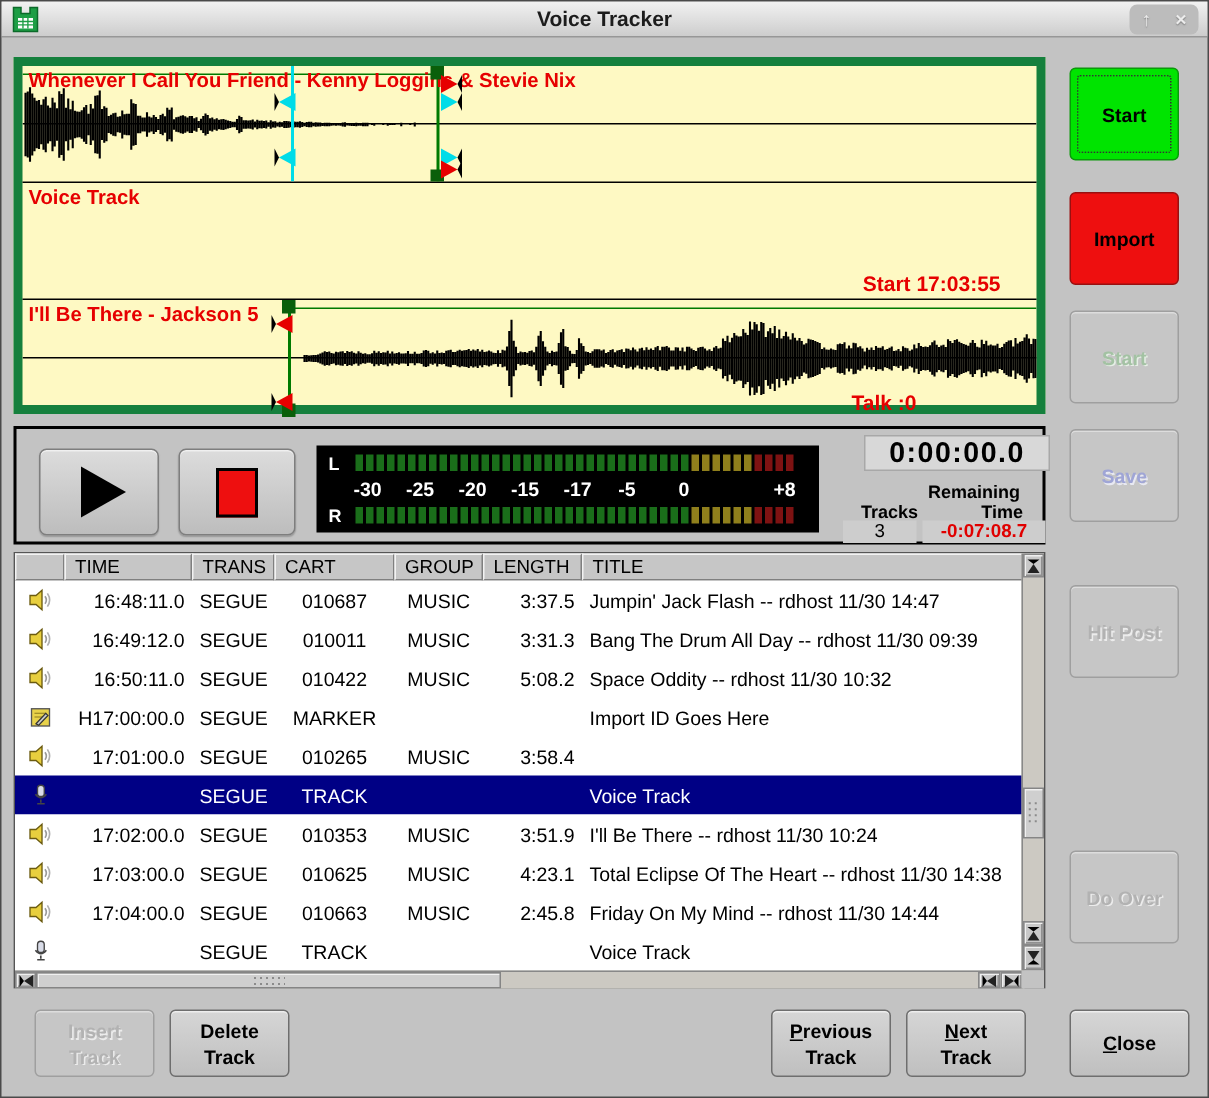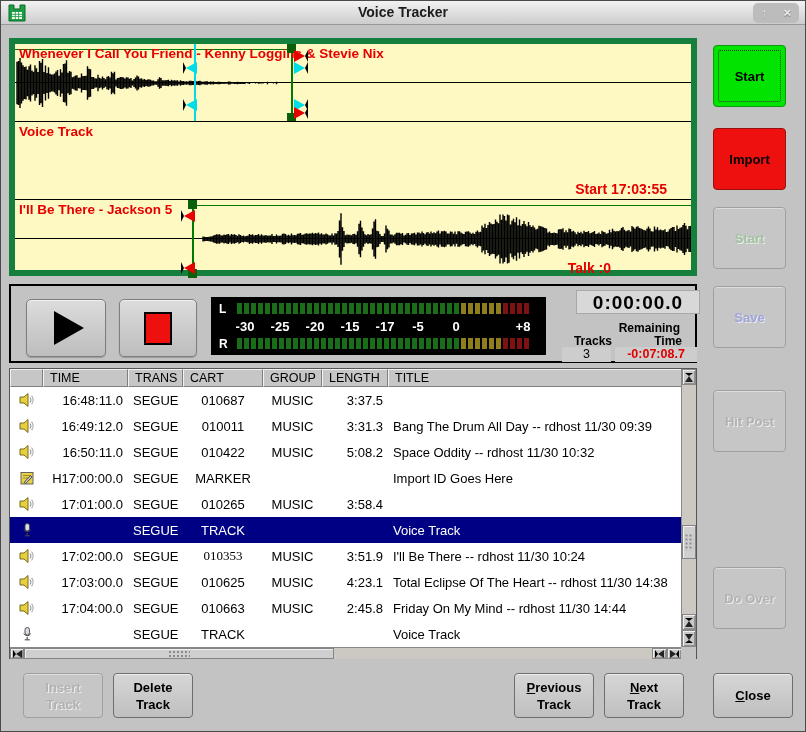--- a/index.html
+++ b/index.html
@@ -308,20 +308,21 @@
               <polygon points="1,5 5,5 9,1.5 9,14.5 5,11 1,11" fill="#e8cf3e" stroke="#6b5b10" stroke-width="0.9"></polygon>
               <path d="M11 5.5 q1.8 2.5 0 5" stroke="#9a9a9a" fill="none" stroke-width="1.1"></path>
               <path d="M12.6 3.6 q3 4.4 0 8.8" stroke="#b0b0b0" fill="none" stroke-width="1.1"></path>
             </svg>
           </div>
           <div class="td ar" style="width: 85px;">16:48:11.0</div>
           <div class="td al" style="width: 55px;">SEGUE</div>
           <div class="td ac" style="width: 80px;">010687</div>
           <div class="td ac" style="width: 59px;">MUSIC</div>
           <div class="td ar" style="width: 66px;">3:37.5</div>
+          <div class="td al" style="width: 295px;">Jumpin' Jack Flash -- rdhost 11/30 14:47</div>
         </div>
         <div class="tr">
           <div class="td ac" style="width: 33px;">
             <svg class="rowicon" viewBox="0 0 16 16">
               <polygon points="1,5 5,5 9,1.5 9,14.5 5,11 1,11" fill="#e8cf3e" stroke="#6b5b10" stroke-width="0.9"></polygon>
               <path d="M11 5.5 q1.8 2.5 0 5" stroke="#9a9a9a" fill="none" stroke-width="1.1"></path>
               <path d="M12.6 3.6 q3 4.4 0 8.8" stroke="#b0b0b0" fill="none" stroke-width="1.1"></path>
             </svg>
           </div>
           <div class="td ar" style="width: 85px;">16:49:12.0</div>
@@ -395,21 +396,21 @@
         <div class="tr">
           <div class="td ac" style="width: 33px;">
             <svg class="rowicon" viewBox="0 0 16 16">
               <polygon points="1,5 5,5 9,1.5 9,14.5 5,11 1,11" fill="#e8cf3e" stroke="#6b5b10" stroke-width="0.9"></polygon>
               <path d="M11 5.5 q1.8 2.5 0 5" stroke="#9a9a9a" fill="none" stroke-width="1.1"></path>
               <path d="M12.6 3.6 q3 4.4 0 8.8" stroke="#b0b0b0" fill="none" stroke-width="1.1"></path>
             </svg>
           </div>
           <div class="td ar" style="width: 85px;">17:02:00.0</div>
           <div class="td al" style="width: 55px;">SEGUE</div>
-          <div class="td ac" style="width: 80px; font-family: Liberation Serif, serif;">010353</div>
+          <div class="td ac" style="width: 80px;">010353</div>
           <div class="td ac" style="width: 59px;">MUSIC</div>
           <div class="td ar" style="width: 66px;">3:51.9</div>
           <div class="td al" style="width: 295px;">I'll Be There -- rdhost 11/30 10:24</div>
         </div>
         <div class="tr">
           <div class="td ac" style="width: 33px;">
             <svg class="rowicon" viewBox="0 0 16 16">
               <polygon points="1,5 5,5 9,1.5 9,14.5 5,11 1,11" fill="#e8cf3e" stroke="#6b5b10" stroke-width="0.9"></polygon>
               <path d="M11 5.5 q1.8 2.5 0 5" stroke="#9a9a9a" fill="none" stroke-width="1.1"></path>
               <path d="M12.6 3.6 q3 4.4 0 8.8" stroke="#b0b0b0" fill="none" stroke-width="1.1"></path>

